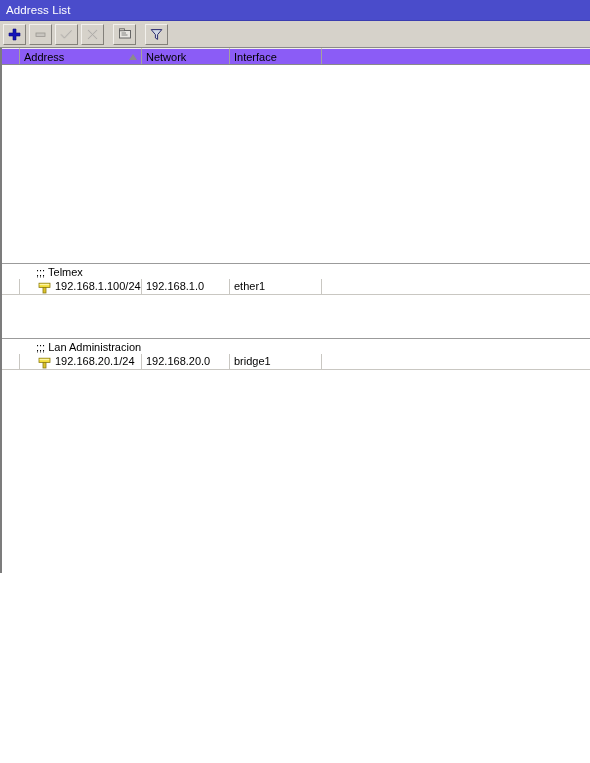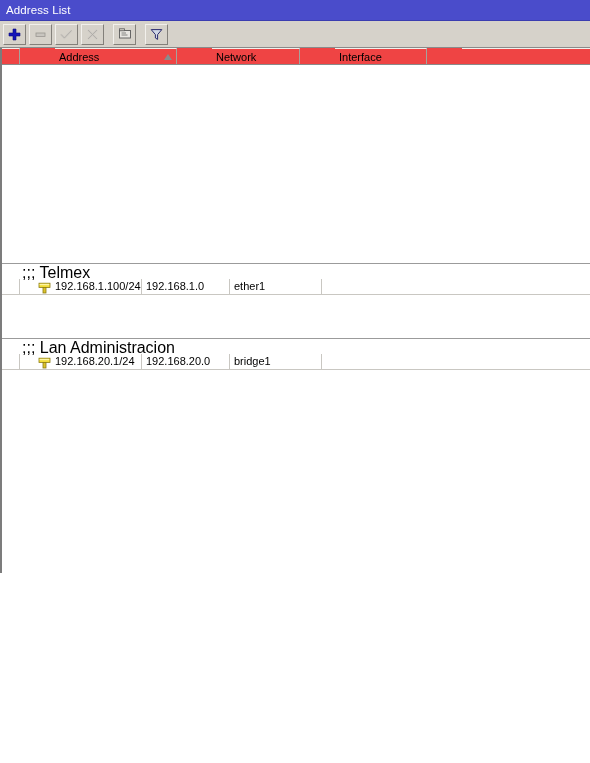--- a/index.html
+++ b/index.html
@@ -70,26 +70,25 @@
     position: relative;
     border-left: 2px solid #7c7c7c;
     box-sizing: border-box;
     height: 735px;
     background: #ffffff;
     overflow: hidden;
   }
   .hdr {
     display: flex;
     height: 17px;
-    background: #ef4444;
+    background: #8b5cf6;
     border-bottom: 1px solid #8a8a8a;
     box-sizing: border-box;
     position: relative;
     z-index: 3;
-    gap: 35px;
   }
   .hcell {
     box-sizing: border-box;
     border-right: 1px solid #a5a29c;
     border-top: 1px solid #f2f0ec;
     padding-left: 4px;
     display: flex;
     align-items: center;
     font-size: 11px;
     color: #000;
@@ -134,25 +133,25 @@
     overflow: hidden;
     cursor: default;
   }
   .cell.c-rest { border-right: none; }
   .cell.c-flag { padding-left: 0; justify-content: center; }
 
   .row.addr { border-bottom: 1px solid #c9c7c2; }
   .row.comment {
     border-top: 1px solid #9b9b9b;
     height: 16px;
-    align-items: flex-start;
-    padding-left: 18px;
+    align-items: center;
+    padding-left: 32px;
     display: flex;
     color: #000;
-    font-size: 16px;
+    font-size: 11px;
   }
   .comment-text { padding-left: 2px; }
 
   .addr-icon {
     width: 13px;
     height: 12px;
     display: inline-block;
     position: relative;
     margin-left: 14px;
     margin-right: 4px;

